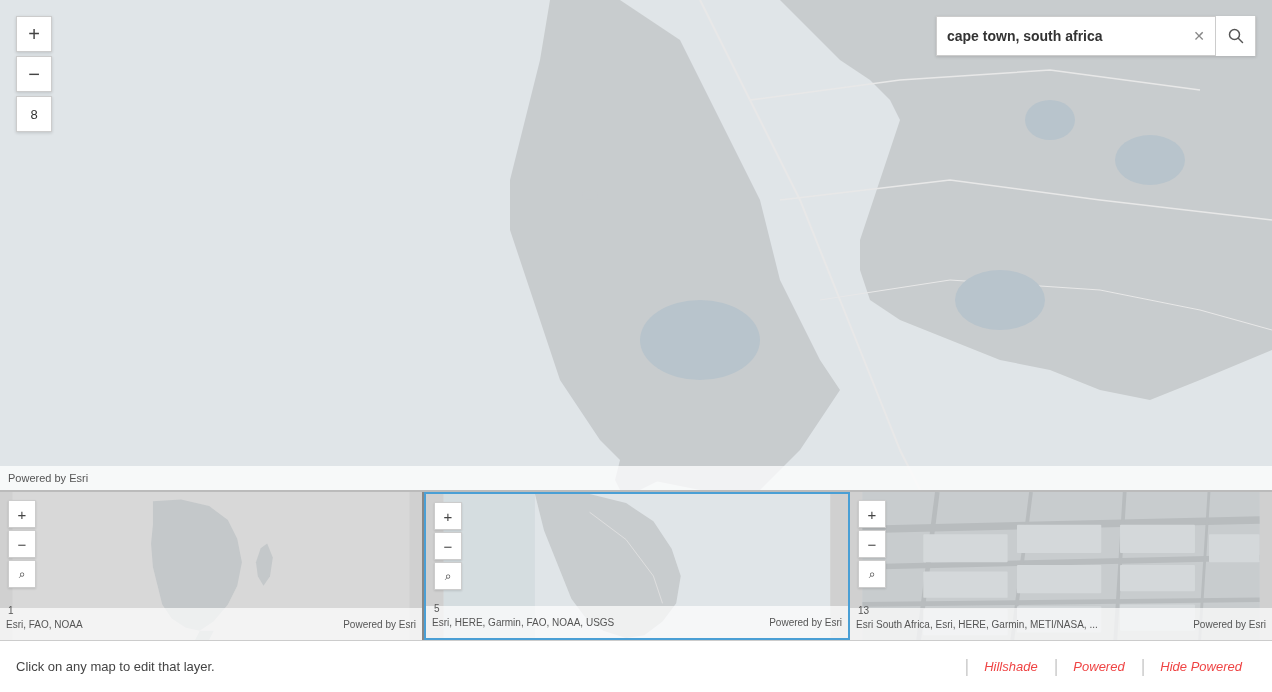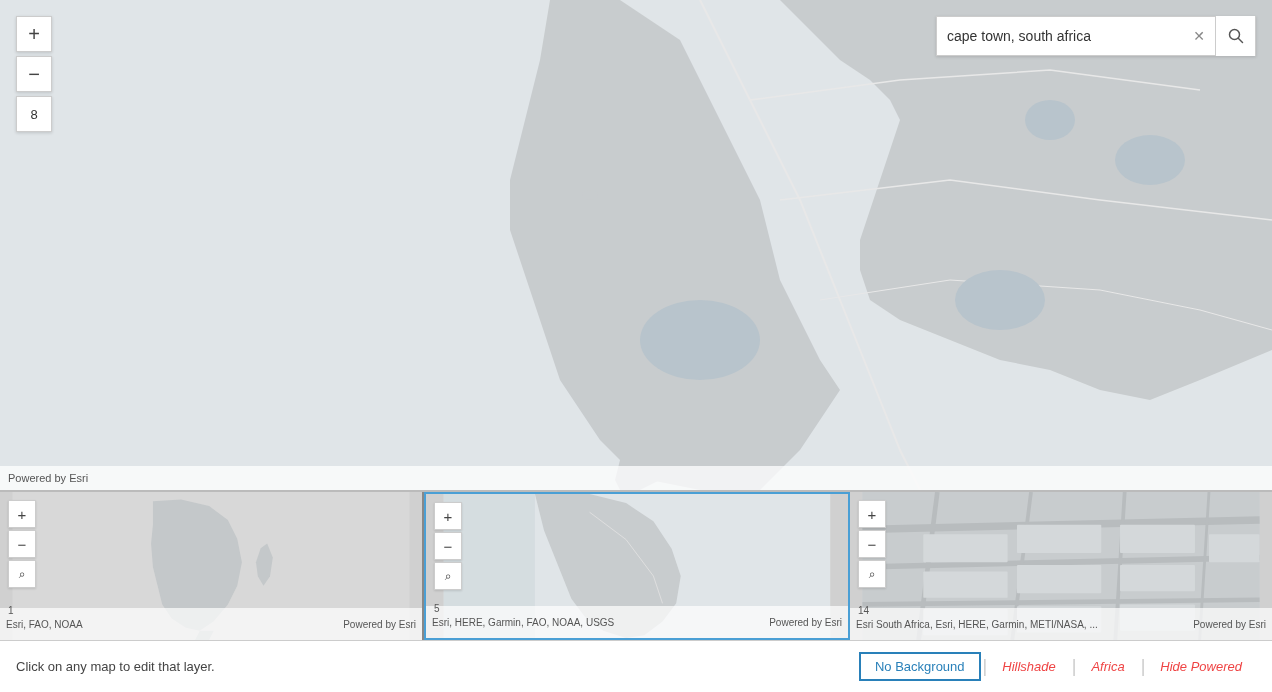--- a/index.html
+++ b/index.html
@@ -62,20 +62,21 @@
       width: 320px;
       box-shadow: 0 1px 3px rgba(0,0,0,0.15);
     }
     .search-input {
       flex: 1;
       border: none;
       outline: none;
       padding: 0 10px;
       font-size: 14px;
       color: #333;
+      font-weight: bold;
     }
     .search-clear-btn {
       width: 32px;
       height: 40px;
       display: flex;
       align-items: center;
       justify-content: center;
       cursor: pointer;
       color: #888;
       font-size: 14px;
@@ -359,30 +360,29 @@
       </svg>
       <div class="minimap-controls">
         <div class="minimap-btn">+</div>
         <div class="minimap-btn">−</div>
         <div class="minimap-btn" style="font-size:12px;">⌕</div>
       </div>
       <div class="minimap-attribution">
         <span>Esri South Africa, Esri, HERE, Garmin, METI/NASA, ...</span>
         <span>Powered by Esri</span>
       </div>
-      <div class="minimap-zoom">14</div>
+      <div class="minimap-zoom">13</div>
     </div>
 
   </div>
 
   <div class="bottom-bar">
     <span class="bottom-bar-hint">Click on any map to edit that layer.</span>
     <div class="bottom-bar-actions">
-      <button class="action-btn active">No Background</button>
       <span class="action-separator">|</span>
       <button class="action-btn plain">Hillshade</button>
       <span class="action-separator">|</span>
-      <button class="action-btn plain">Africa</button>
+      <button class="action-btn plain">Powered</button>
       <span class="action-separator">|</span>
       <button class="action-btn plain">Hide Powered</button>
     </div>
   </div>
 </div>
 
 </body></html>

